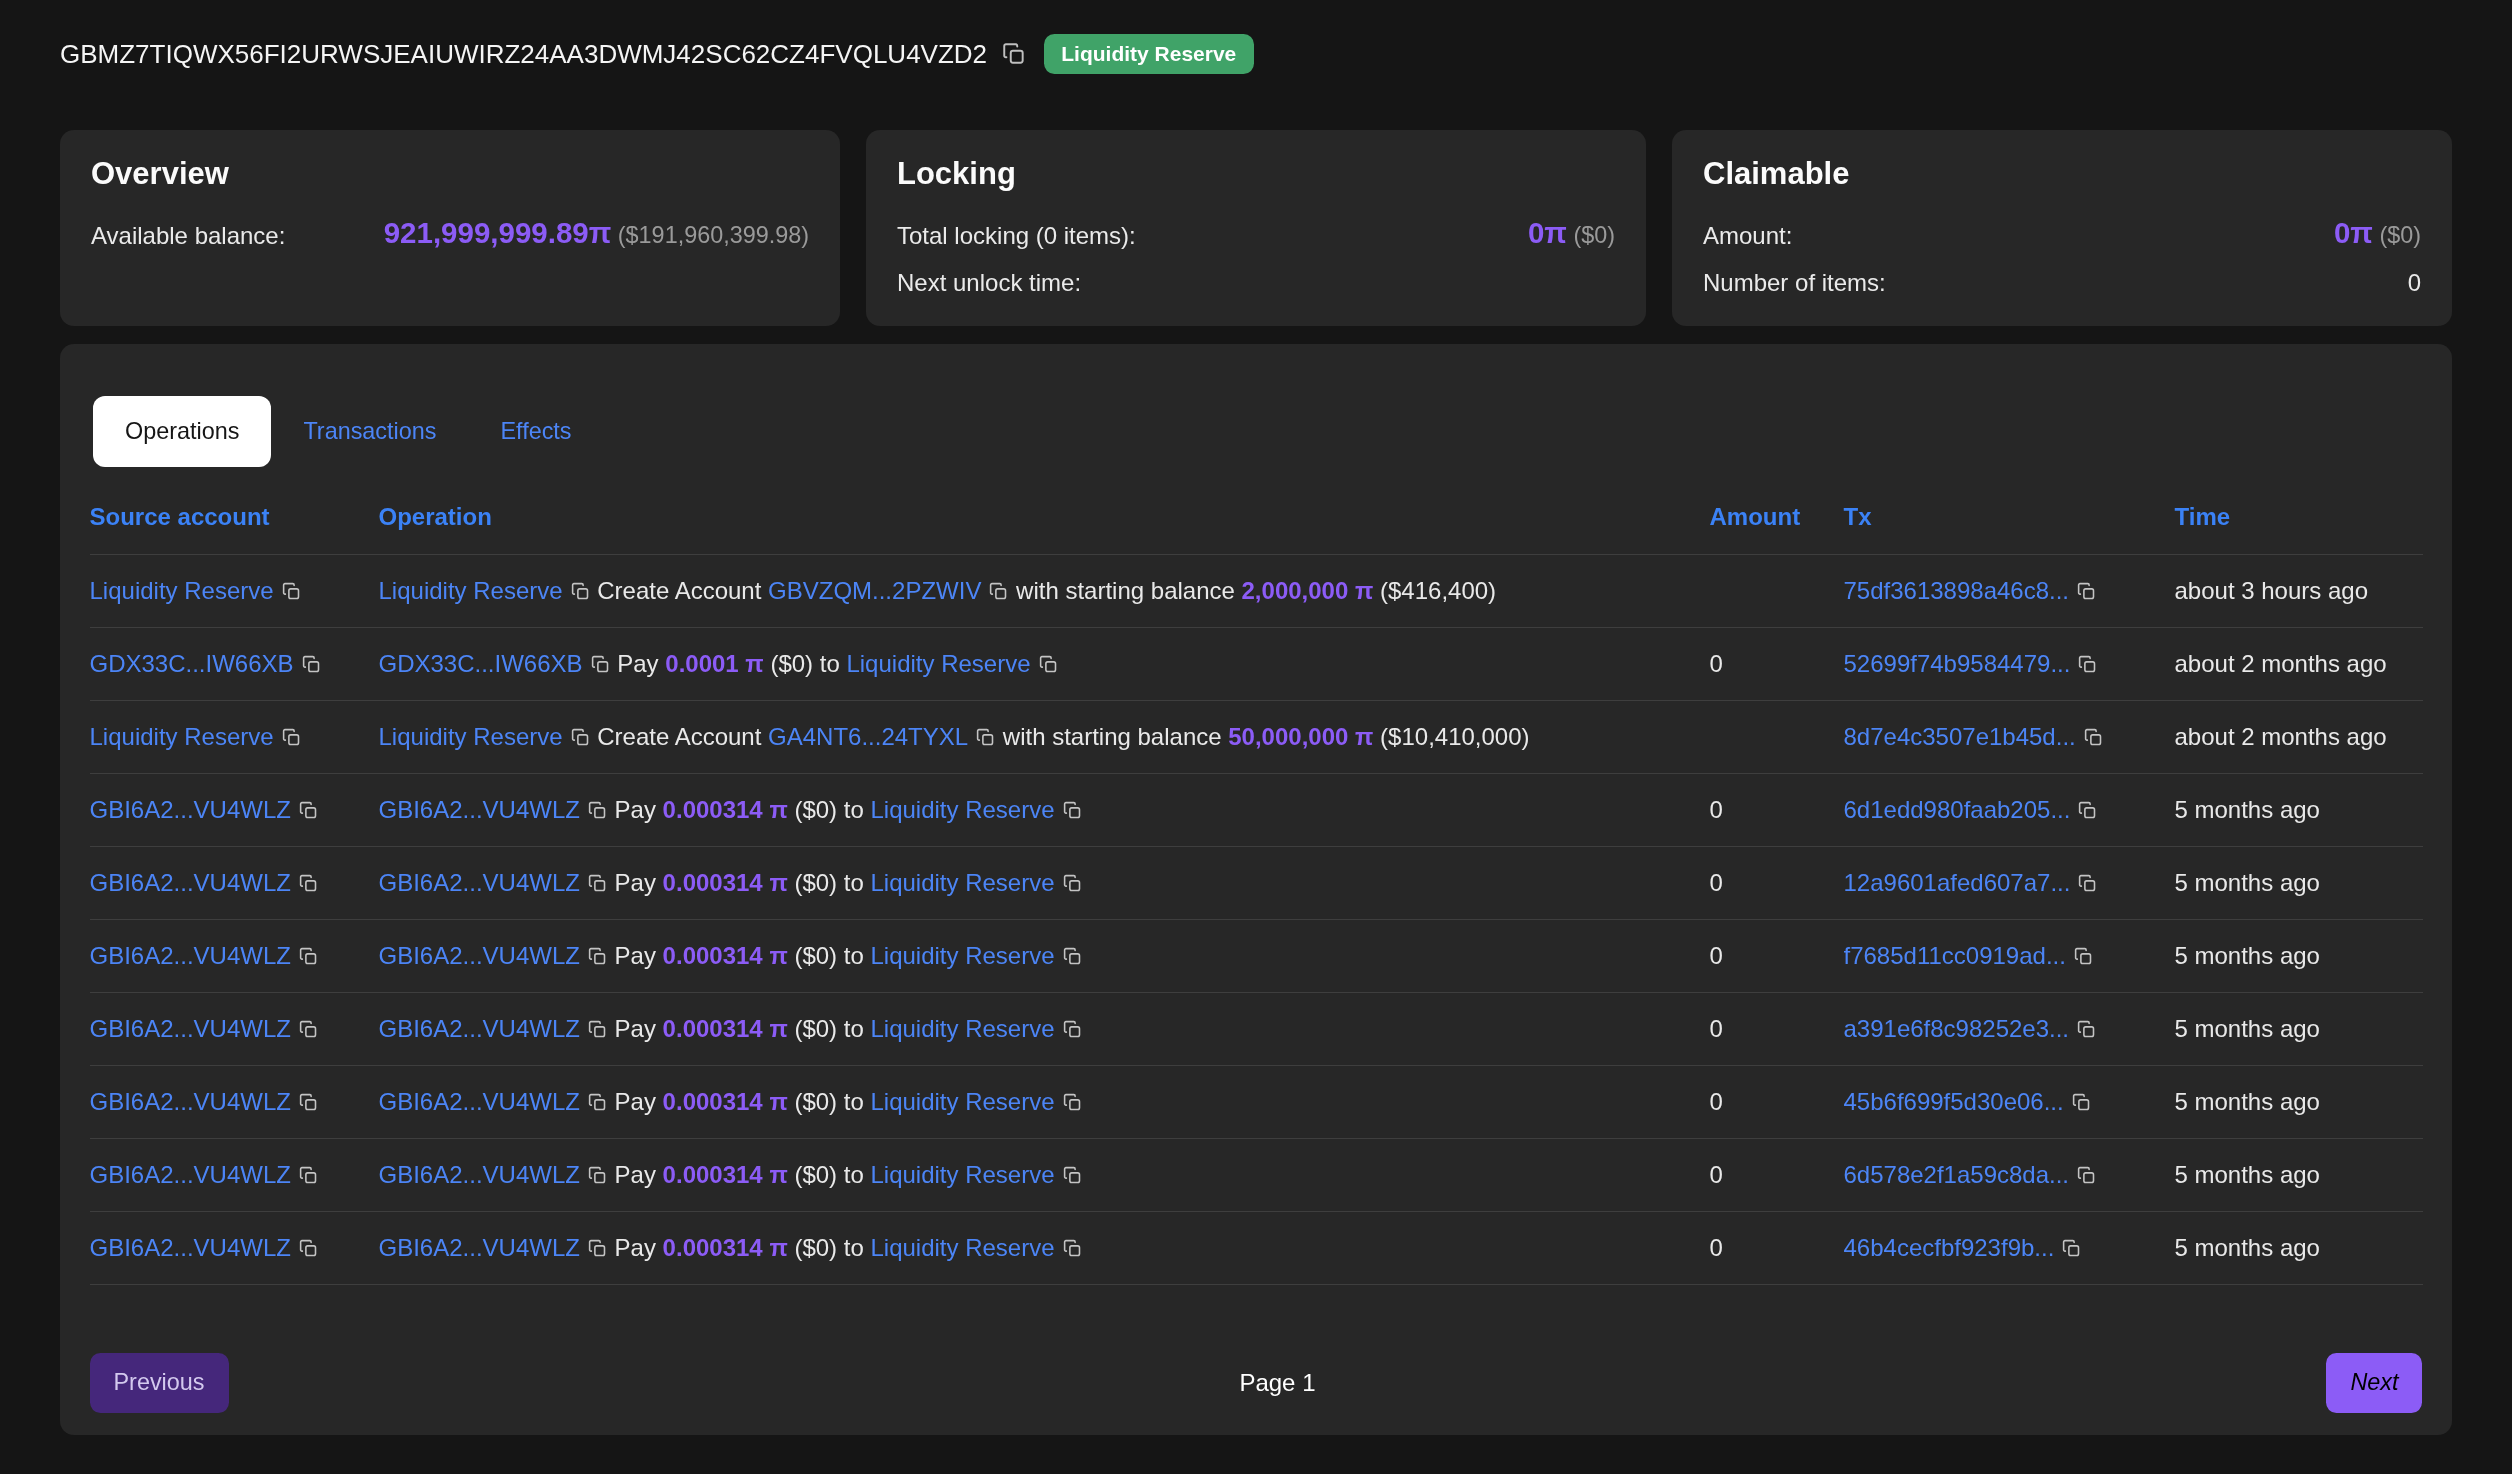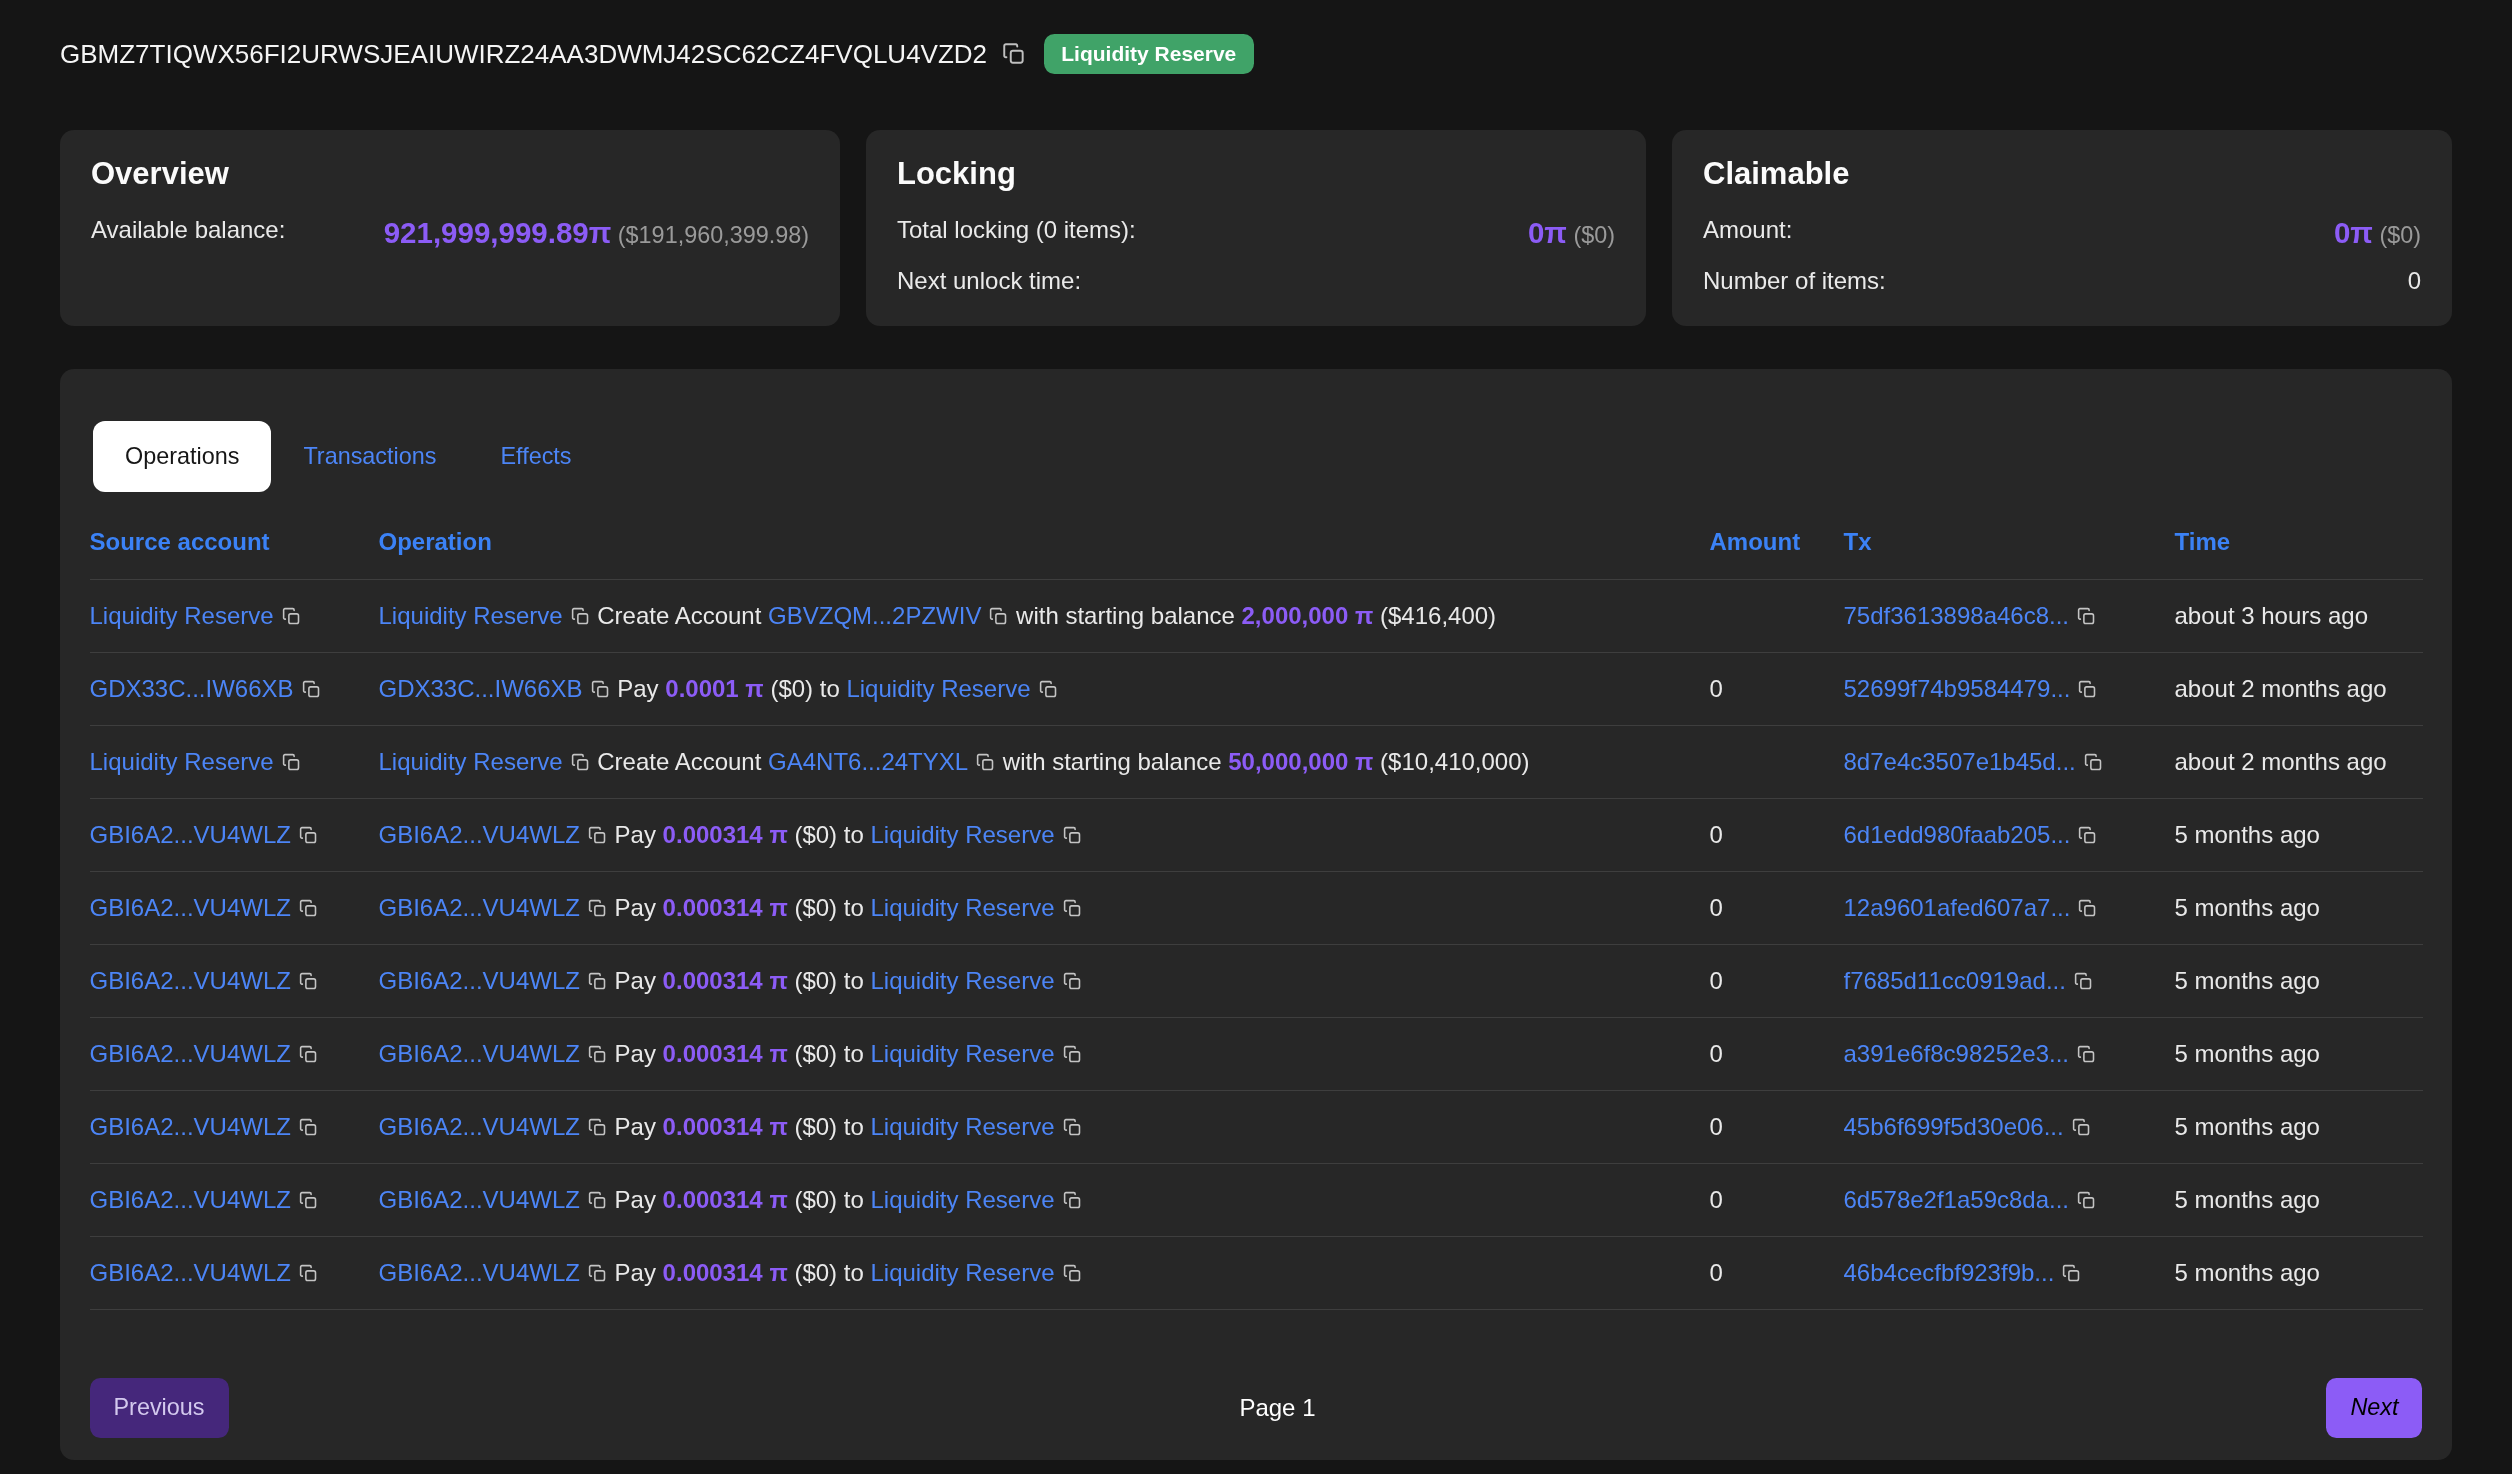--- a/index.html
+++ b/index.html
@@ -44,33 +44,33 @@
     flex: 1;
     background: #272727;
     border-radius: 14px;
     padding: 26px 31px;
     height: 196px;
   }
   .card-title { margin: 0 0 24px; font-size: 31px; font-weight: 700; color: #fbfbfb; }
   .crow {
     display: flex;
     justify-content: space-between;
-    align-items: flex-start;
+    align-items: flex-end;
     margin-bottom: 17.3px;
     font-size: 24px;
     min-height: 29.5px;
   }
   .crow .label { color: #eaeaea; }
   .pi-big { color: var(--accent-purple, #8c5cf6); font-weight: 700; font-size: 29.5px; }
   .usd { color: #9a9a9a; font-size: 23.4px; }
   .plain-val { color: #e9e9e9; }
 
   
   .main-card {
-    margin-top: 43px;
+    margin-top: 18px;
     background: #272727;
     border-radius: 14px;
     padding: 28px 29.5px 17.3px;
     height: 1091px;
     display: flex;
     flex-direction: column;
   }
   .tabs { display: flex; margin: 24px 3.5px 10.4px; }
   .tab {
     padding: 22px 32px;

